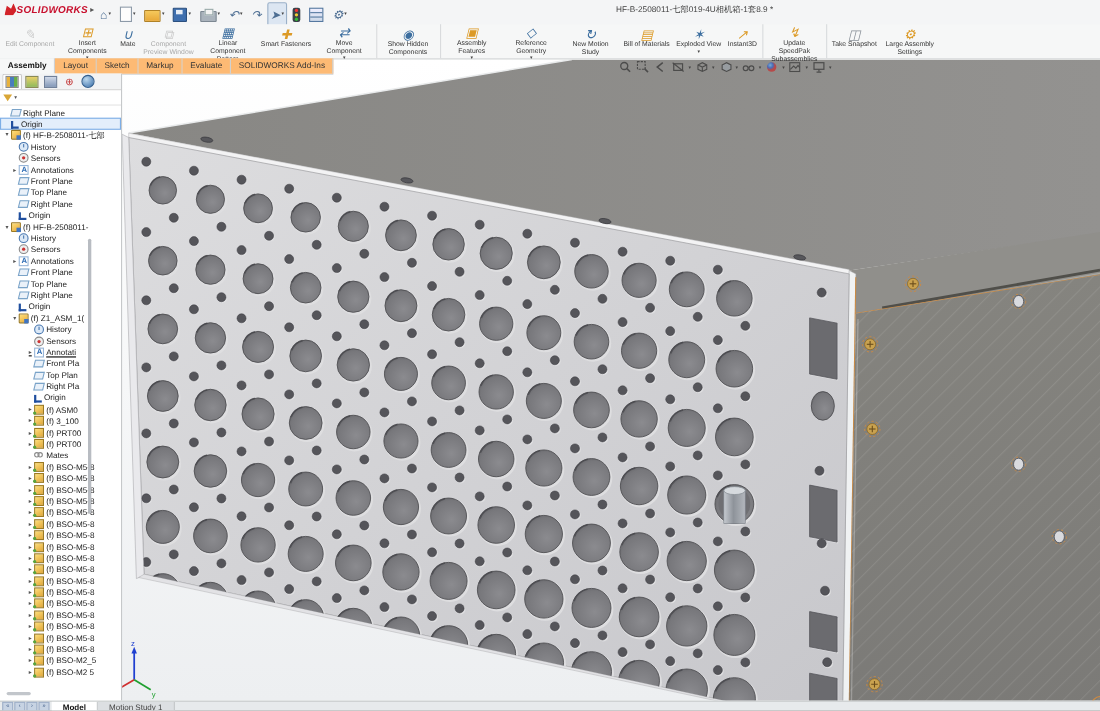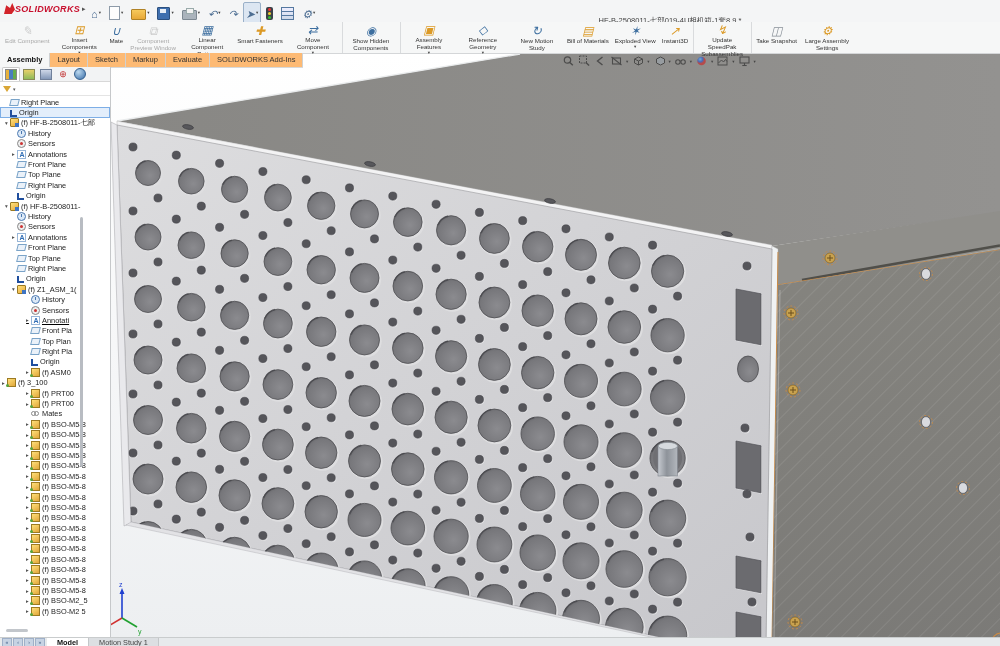--- a/index.html
+++ b/index.html
@@ -21,21 +21,21 @@
   .qi-open{width:13px;height:9px;background:linear-gradient(#f6c95c,#e8a837);border:1px solid #b08226;border-radius:1px;margin-top:3px;}
   .qi-save{width:11px;height:11px;background:#3f6fae;border:1px solid #2c507f;border-radius:1px;}
   .qi-save::after{content:"";position:absolute;left:2px;top:1px;width:6px;height:4px;background:#e8eef6;}
   .qi-print{width:13px;height:8px;background:#aab3bc;border:1px solid #7d8892;border-radius:1px;margin-top:3px;}
   .qi-print::before{content:"";position:absolute;left:3px;top:-3px;width:6px;height:4px;background:#f2f2f2;border:1px solid #9aa;}
   .qi-traffic{width:7px;height:13px;background:#3a4148;border-radius:2px;}
   .qi-traffic::before{content:"";position:absolute;left:2px;top:1.5px;width:3px;height:3px;border-radius:50%;background:#e33;box-shadow:0 4px 0 #ec3,0 8px 0 #3b3;}
   .qi-grid{width:11px;height:11px;background:linear-gradient(#eef,#cdd8e8);border:1px solid #55central;border:1px solid #5578a0;}
   .qi-grid::after{content:"";position:absolute;left:0;top:3px;width:11px;height:1px;background:#5578a0;box-shadow:0 4px 0 #5578a0;}
   .qcaret{font-size:5px;color:#666;margin-left:1px;}
-  .wtitle{position:absolute;left:560px;top:16px;width:220px;text-align:center;font-size:7.5px;color:#3f3f3f;white-space:nowrap;}
+  .wtitle{position:absolute;left:560px;top:4px;width:220px;font-size:7.5px;color:#3f3f3f;white-space:nowrap;}
 
   
   .ribbon{position:absolute;left:0;top:22px;width:1000px;height:31px;background:#f6f7f7;
           border-bottom:1px solid #d4d6d8;display:flex;align-items:stretch;padding-left:2px;}
   .rbtn{display:flex;flex-direction:column;align-items:center;justify-content:flex-start;
         padding:1px 3px 0 3px;max-width:48px;position:relative;}
   .rbtn.sep{border-right:1px solid #d9dbdd;margin-right:1px;padding-right:5px;}
   .ri{height:15px;display:flex;align-items:center;justify-content:center;font-size:12px;line-height:14px;}
   .ri-y{color:#dc9a26;} .ri-b{color:#3c6e9f;} .ri-g{color:#8a9199;}
   .rlabel{font-size:6.2px;line-height:6.8px;color:#333;text-align:center;white-space:normal;}
@@ -1318,21 +1318,21 @@
           <span class="ti ti-origin"></span>
           <span class="tlabel">Origin</span>
         </div>
 
         <div class="trow" style="padding-left: 24px;">
           <span class="arr">▸</span>
           <span class="ti ti-part"></span>
           <span class="tlabel">(f) ASM0</span>
         </div>
 
-        <div class="trow" style="">
+        <div class="trow" style="padding-left: 24px;">
           <span class="arr">▸</span>
           <span class="ti ti-part"></span>
           <span class="tlabel">(f) 3_100</span>
         </div>
 
         <div class="trow" style="padding-left: 24px;">
           <span class="arr">▸</span>
           <span class="ti ti-part"></span>
           <span class="tlabel">(f) PRT00</span>
         </div>

